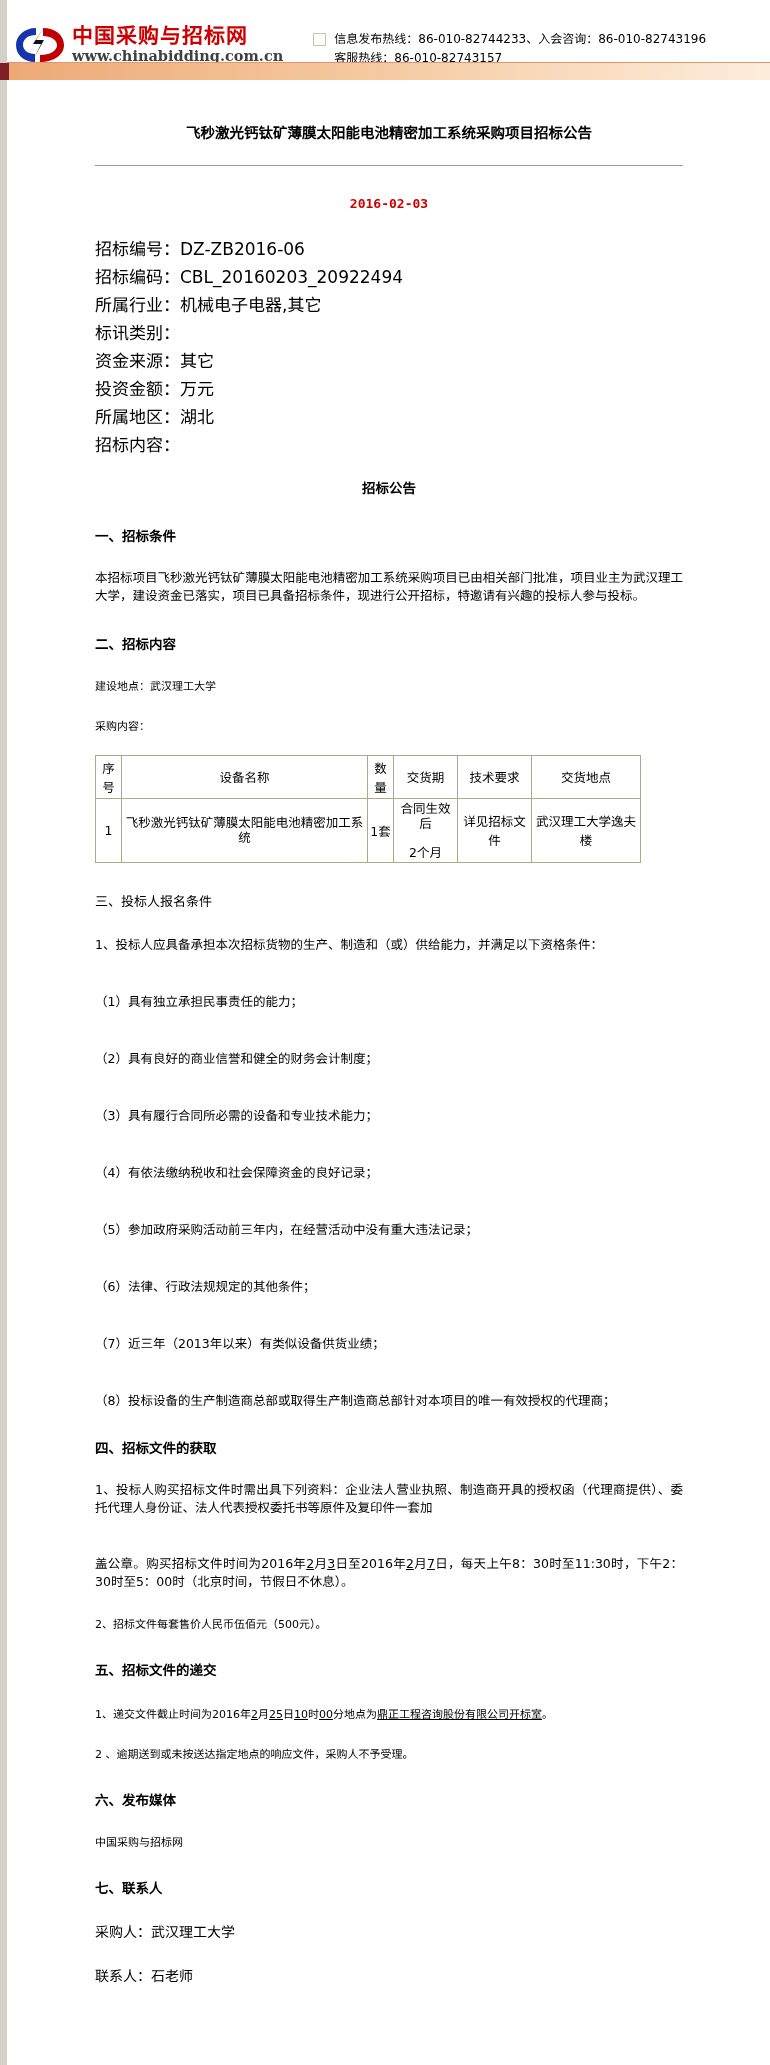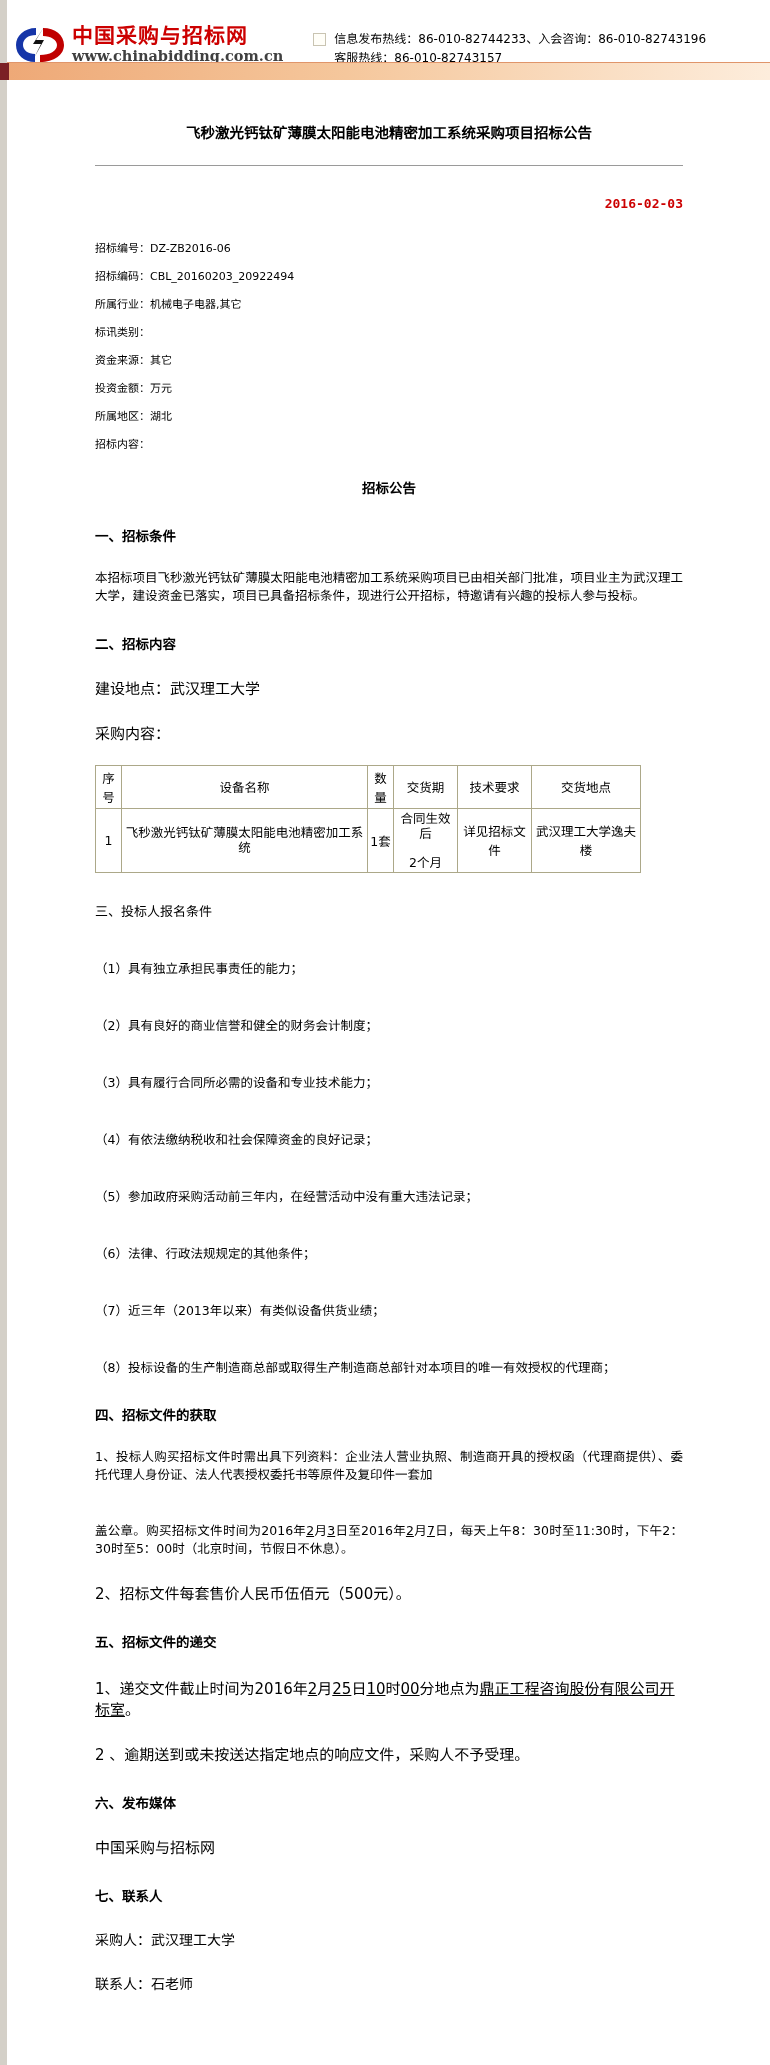--- a/index.html
+++ b/index.html
@@ -53,35 +53,35 @@
   }
 
   
   .doc { padding: 0 87px 30px 95px; }
   .doc-title {
     text-align: center; font-size: 14.5px; font-weight: bold;
     padding-top: 44px; line-height: 1.3;
   }
   .title-rule { border: none; border-top: 1px solid #9a9a9a; margin: 22px 0 0 0; }
   .doc-date {
-    text-align: right; color: #cc0000; font-weight: bold;
+    text-align: center; color: #cc0000; font-weight: bold;
     font-size: 13px; margin-top: 30px;
     font-family: "DejaVu Sans Mono", "Liberation Mono", monospace;
   }
 
   .meta-block { margin-top: 24px; }
-  .meta-line { font-size: 11px; line-height: 28px; white-space: nowrap; }
+  .meta-line { font-size: 17px; line-height: 28px; white-space: nowrap; }
 
   .center-heading { text-align: center; font-weight: bold; font-size: 13.5px; margin-top: 18px; }
 
   .section-heading { font-weight: bold; font-size: 13.5px; margin-top: 28px; }
   .section-heading.regular { font-weight: normal; font-size: 13px; }
 
   .para { font-size: 12.5px; line-height: 18px; margin-top: 24px; text-align: justify; }
-  .line-item { font-size: 15px; margin-top: 24px; }
+  .line-item { font-size: 11px; margin-top: 24px; }
   .cond-item { font-size: 12.5px; margin-top: 38px; }
   .cond-item.first { margin-top: 24px; }
   .u { text-decoration: underline; }
 
   
   .purchase-table {
     border-collapse: collapse; margin-top: 22px;
     font-size: 12.5px; table-layout: fixed; width: 545px;
   }
   .purchase-table th, .purchase-table td {
@@ -186,20 +186,21 @@
             <div>合同生效后</div>
             <div class="delivery-gap">2个月</div>
           </td>
           <td>详见招标文件</td>
           <td>武汉理工大学逸夫楼</td>
         </tr>
       </tbody>
     </table>
 
     <h3 class="section-heading regular">三、投标人报名条件</h3>
+    <p class="cond-item first">1、投标人应具备承担本次招标货物的生产、制造和（或）供给能力，并满足以下资格条件：</p>
     <p class="cond-item">（1）具有独立承担民事责任的能力；</p>
     <p class="cond-item">（2）具有良好的商业信誉和健全的财务会计制度；</p>
     <p class="cond-item">（3）具有履行合同所必需的设备和专业技术能力；</p>
     <p class="cond-item">（4）有依法缴纳税收和社会保障资金的良好记录；</p>
     <p class="cond-item">（5）参加政府采购活动前三年内，在经营活动中没有重大违法记录；</p>
     <p class="cond-item">（6）法律、行政法规规定的其他条件；</p>
     <p class="cond-item">（7）近三年（2013年以来）有类似设备供货业绩；</p>
     <p class="cond-item">（8）投标设备的生产制造商总部或取得生产制造商总部针对本项目的唯一有效授权的代理商；</p>
 
     <h3 class="section-heading">四、招标文件的获取</h3>

